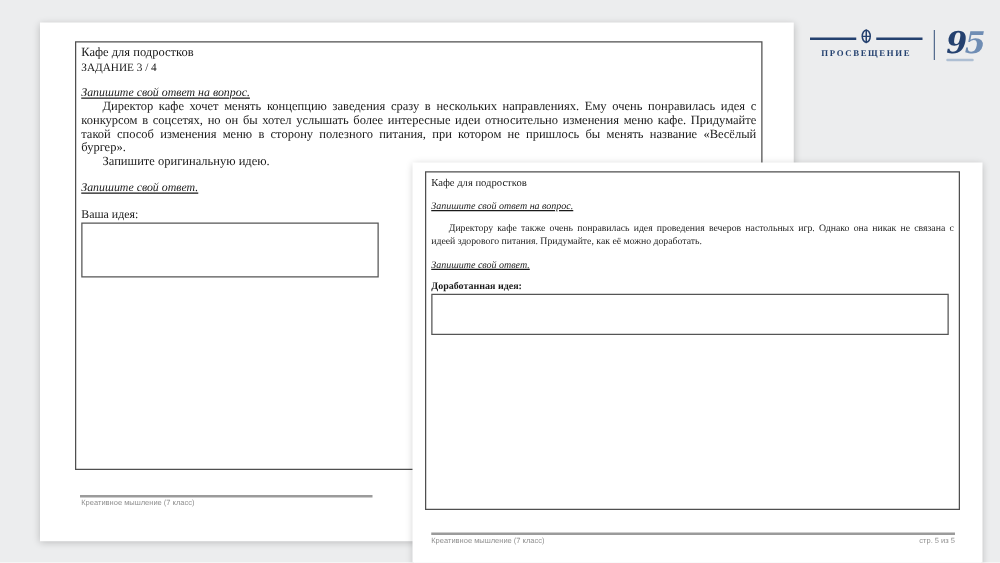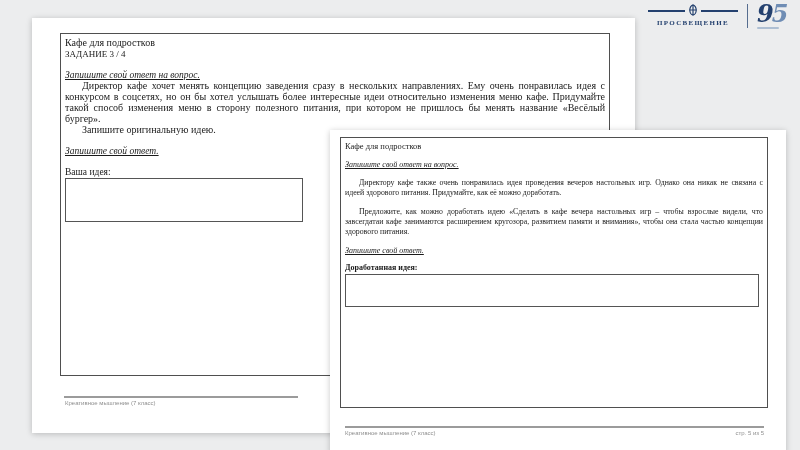--- a/index.html
+++ b/index.html
@@ -4,21 +4,21 @@
 <style>
   html,body{margin:0;padding:0;}
   body{
     width:800px;height:450px;position:relative;overflow:hidden;
     background:#ecedee;
     font-family:"Liberation Serif", serif;
     color:#1a1a1a;
   }
 
   
-  .brand{position:absolute;left:648px;top:2px;display:flex;align-items:center;gap:9px;}
+  .brand{position:absolute;left:648px;top:22px;display:flex;align-items:center;gap:9px;}
   .brand-left{display:flex;flex-direction:column;align-items:center;width:90px;}
   .emblem-row{display:flex;align-items:center;width:100%;gap:3px;height:12px;}
   .emblem-row .hline{flex:1;height:2px;background:#24416f;}
   .brand-name{
     font-size:7px;font-weight:bold;letter-spacing:1.3px;color:#24416f;
     white-space:nowrap;margin-top:2px;
   }
   .brand-sep{width:1px;height:24px;background:#24416f;opacity:.75;}
   .brand-95{display:flex;flex-direction:column;align-items:flex-start;line-height:1;}
   .n95{
@@ -108,21 +108,20 @@
   </div>
   <div class="pfooter-line"></div>
   <div class="pfooter-text">Креативное мышление (7 класс)</div>
 </section>
 
 <section class="page page2">
   <div class="task-rect">
     <h1 class="doc-title">Кафе для подростков</h1>
     <p class="instr">Запишите свой ответ на вопрос.</p>
     <p class="para">Директору кафе также очень понравилась идея проведения вечеров настольных игр. Однако она никак не связана с идеей здорового питания. Придумайте, как её можно доработать.</p>
-    <p class="para">Предложите, как можно доработать идею «Сделать в кафе вечера настольных игр – чтобы взрослые видели, что завсегдатаи кафе занимаются расширением кругозора, развитием памяти и внимания», чтобы она стала частью концепции здорового питания.</p>
     <p class="instr">Запишите свой ответ.</p>
     <div class="answer-label">Доработанная идея:</div>
     <div class="answer-box"></div>
   </div>
   <div class="pfooter-line"></div>
   <div class="pfooter-row">
     <span>Креативное мышление (7 класс)</span>
     <span>стр. 5 из 5</span>
   </div>
 </section>

